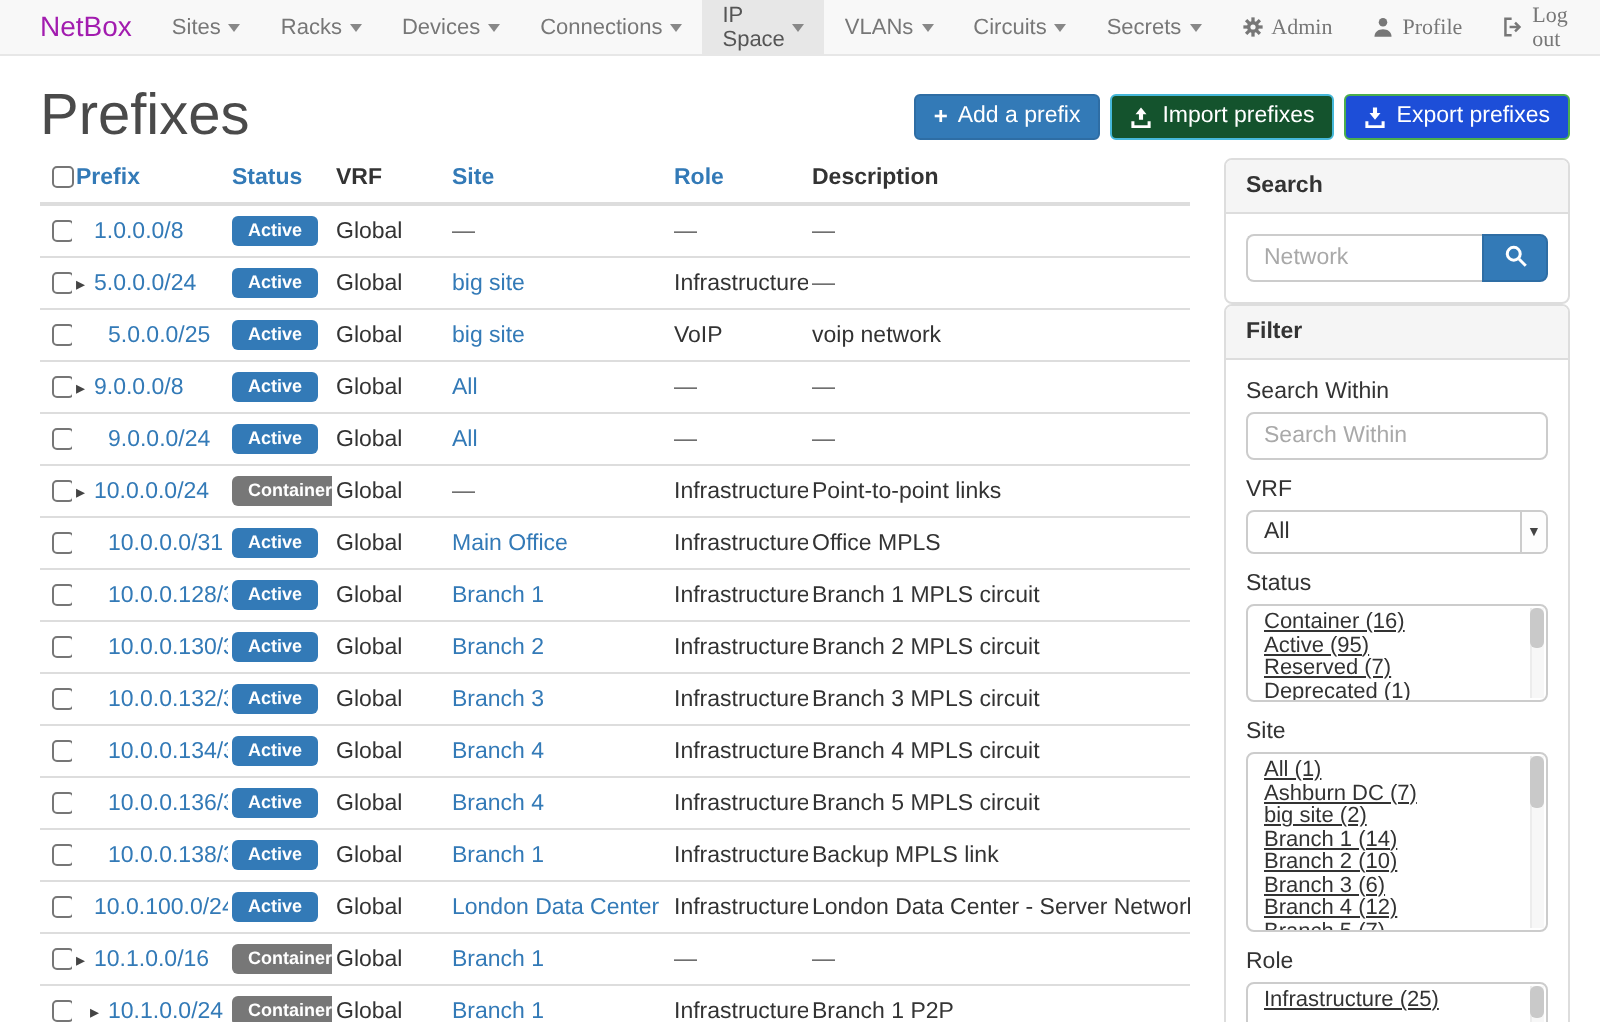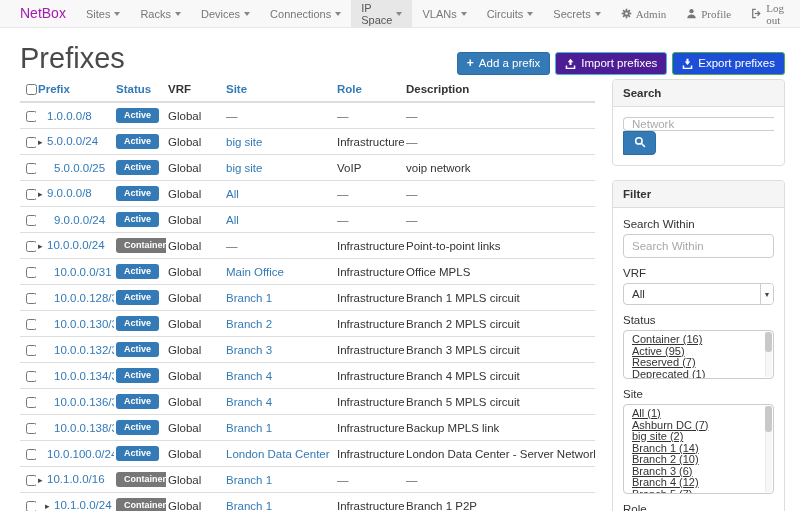--- a/index.html
+++ b/index.html
@@ -13,28 +13,28 @@
   .nav-items { display:flex; }
   .nav-item { display:flex; align-items:center; padding:0 10px; font-size:11px; color:#777; cursor:pointer; }
   .nav-item.active { background:#e7e7e7; color:#555; }
   .caret { display:inline-block; width:0; height:0; margin-left:4px;
     border-left:3.5px solid transparent; border-right:3.5px solid transparent; border-top:4px solid #888; }
   .nav-right { margin-left:auto; display:flex; padding-right:12px; }
   .nav-right .nav-item { gap:4px;font-family:Liberation Serif, serif; }
   .nav-ico { display:inline-flex; align-items:center; }
 
   
-  .page-head { display:flex; align-items:flex-end; padding:10px 15px 2px 20px; }
+  .page-head { display:flex; align-items:center; padding:10px 15px 2px 20px; }
   .page-title { font-size:29px; font-weight:400; color:#4a4a4a; margin-top:4px; }
   .actions { margin-left:auto; margin-top:4px; display:flex; gap:5px; }
   .btn { display:inline-flex; align-items:center; gap:5px; border:1px solid transparent;
     border-radius:3px; padding:4px 9px 5px; font-size:11.5px; color:#fff; cursor:pointer;
     font-family:inherit; line-height:12px; }
   .btn-add { background:#337ab7; border-color:#2e6da4; }
-  .btn-import { background:#4c1d95; border-color:#46b8da; }
+  .btn-import { background:#14532d; border-color:#46b8da; }
   .btn-export { background:#1d4ed8; border-color:#4cae4c; }
   .btn .plus { font-weight:bold; font-size:12px; line-height:10px; }
 
   
   .main { display:flex; padding:2px 15px 0 20px; gap:17px; align-items:flex-start; }
   .table-wrap { width:575px; flex:none; }
 
   table { width:575px; border-collapse:collapse; table-layout:fixed; font-size:11.5px; }
   th { text-align:left; font-weight:bold; padding:4px 2px 6px; border-bottom:2px solid #ddd; color:#333; }
   th.link { color:#337ab7; cursor:pointer;margin-top:16px; }
@@ -43,25 +43,25 @@
   .cb { width:11px; height:11px; margin:0 0 0 4px; vertical-align:middle; cursor:pointer; }
   a.tlink { color:#337ab7; text-decoration:none; cursor:pointer; }
   .arrow-slot { display:inline-block; width:9px; color:#444; font-size:9px; }
   .indent { display:inline-block; height:1px; }
   .badge { display:inline-block; padding:2px 8px 3px; font-size:9px; font-weight:bold;
     color:#fff; border-radius:3px; line-height:10px; }
   .muted { color:#666; }
 
   
   .sidebar { width:173px; flex:none; }
-  .panel { border:1px solid #ddd; border-radius:4px; background:#fff; margin-bottom:14px; }
+  .panel { border:1px solid #ddd; border-radius:4px; background:#fff; }
   .panel-heading { padding:7px 10px; background:#f5f5f5; border-bottom:1px solid #ddd;
     border-radius:3px 3px 0 0; font-weight:bold; font-size:11.5px; color:#333; }
   .panel-body { padding:10px; }
-  .input-group { display:flex;flex-direction:column; }
+  .input-group { display:flex; }
   .txt { height:24px; border:1px solid #ccc; border-radius:4px; padding:0 8px;
     font-size:11.5px; font-family:inherit; color:#333; width:100%; }
   .txt::placeholder { color:#a9a9a9; }
   .input-group .txt { border-radius:4px 0 0 4px; border-right:0; min-width:0; flex:1; }
   .search-btn { width:33px; height:24px; flex:none; background:#337ab7; border:1px solid #2e6da4;
     border-radius:0 4px 4px 0; display:flex; align-items:center; justify-content:center; cursor:pointer; }
   .flabel { display:block; font-size:11.5px; color:#333; margin:9px 0 4px; }
   .flabel:first-child { margin-top:0; }
   .select { height:22px; border:1px solid #ccc; border-radius:4px; display:flex;
     align-items:center; font-size:11.5px; color:#333; cursor:pointer; overflow:hidden; }

